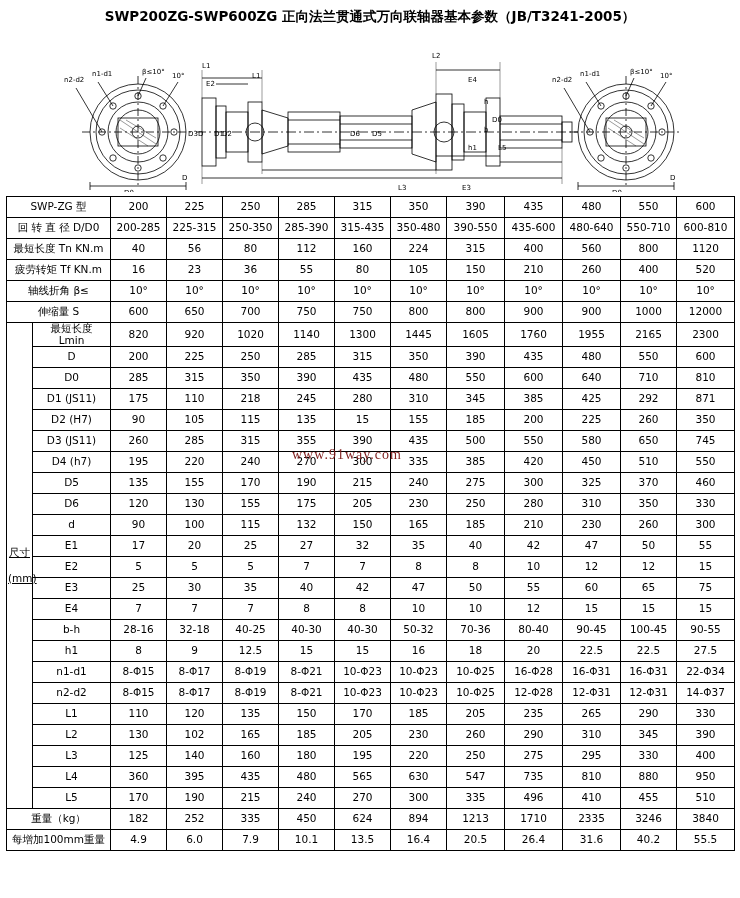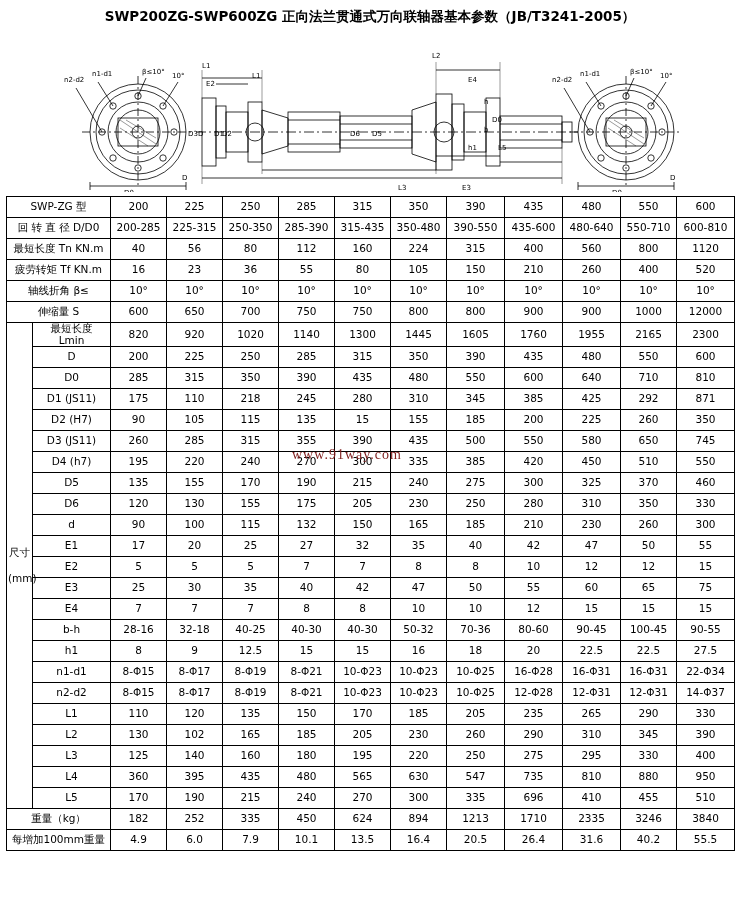--- a/index.html
+++ b/index.html
@@ -46,20 +46,21 @@
     font-size:10.5px;
   }
   td.rowhdr{
     text-align:center;
     font-size:10.5px;
   }
   td.sidelabel{
     width:26px;
     font-size:10.5px;
     vertical-align:middle;
+    text-decoration:underline;
   }
   .sidelabel .l1{display:block;}
   .sidelabel .l2{display:block;margin-top:14px;}
   .wm{
     position:absolute;
     left:292px;
     top:447px;
     font-size:14px;
     color:#7f1d1d;
     letter-spacing:1px;
@@ -540,21 +541,21 @@
       </tr>
       <tr>
         <td class="label">b-h</td>
         <td class="small">28-16</td>
         <td class="small">32-18</td>
         <td class="small">40-25</td>
         <td class="small">40-30</td>
         <td class="small">40-30</td>
         <td class="small">50-32</td>
         <td class="small">70-36</td>
-        <td class="small">80-60</td>
+        <td class="small">80-40</td>
         <td class="small">90-45</td>
         <td class="small">100-45</td>
         <td class="small">90-55</td>
       </tr>
       <tr>
         <td class="label">h1</td>
         <td>8</td>
         <td>9</td>
         <td>12.5</td>
         <td>15</td>
@@ -652,21 +653,21 @@
       </tr>
       <tr>
         <td class="label">L5</td>
         <td>170</td>
         <td>190</td>
         <td>215</td>
         <td>240</td>
         <td>270</td>
         <td>300</td>
         <td>335</td>
-        <td>696</td>
+        <td>496</td>
         <td>410</td>
         <td>455</td>
         <td>510</td>
       </tr>
 
       <tr>
         <td colspan="2" class="rowhdr">重量（kg）</td>
         <td>182</td>
         <td>252</td>
         <td>335</td>

